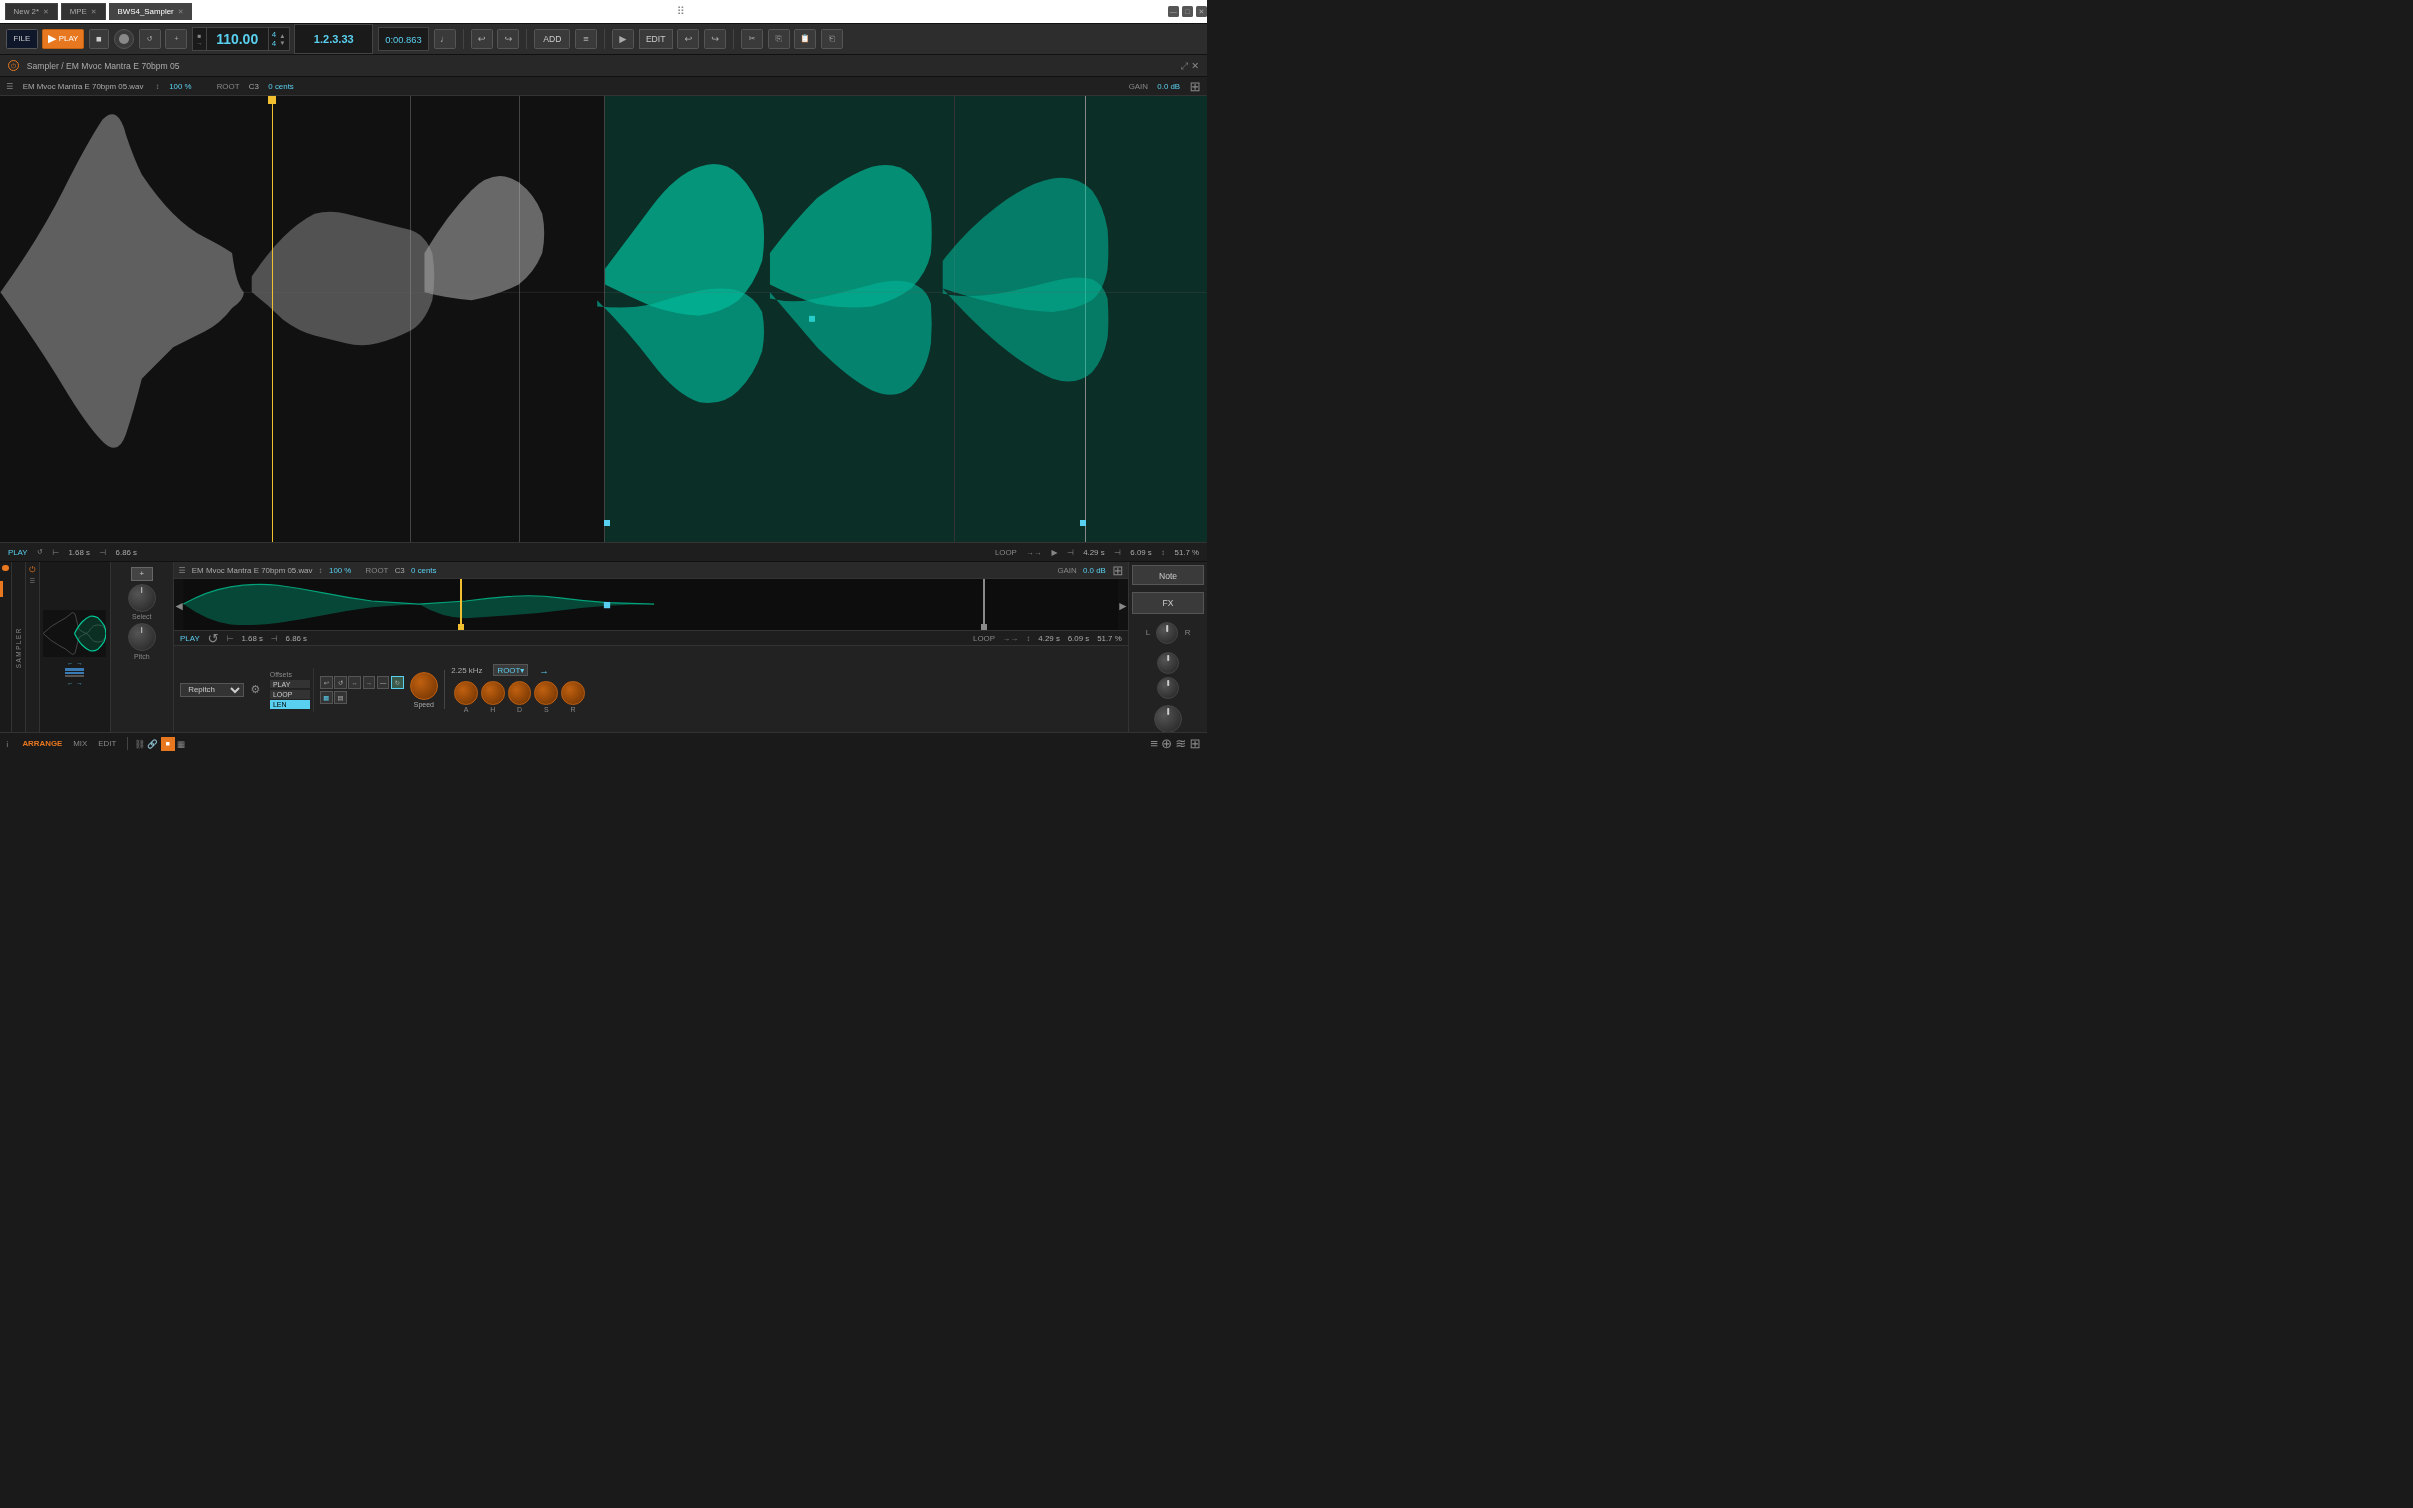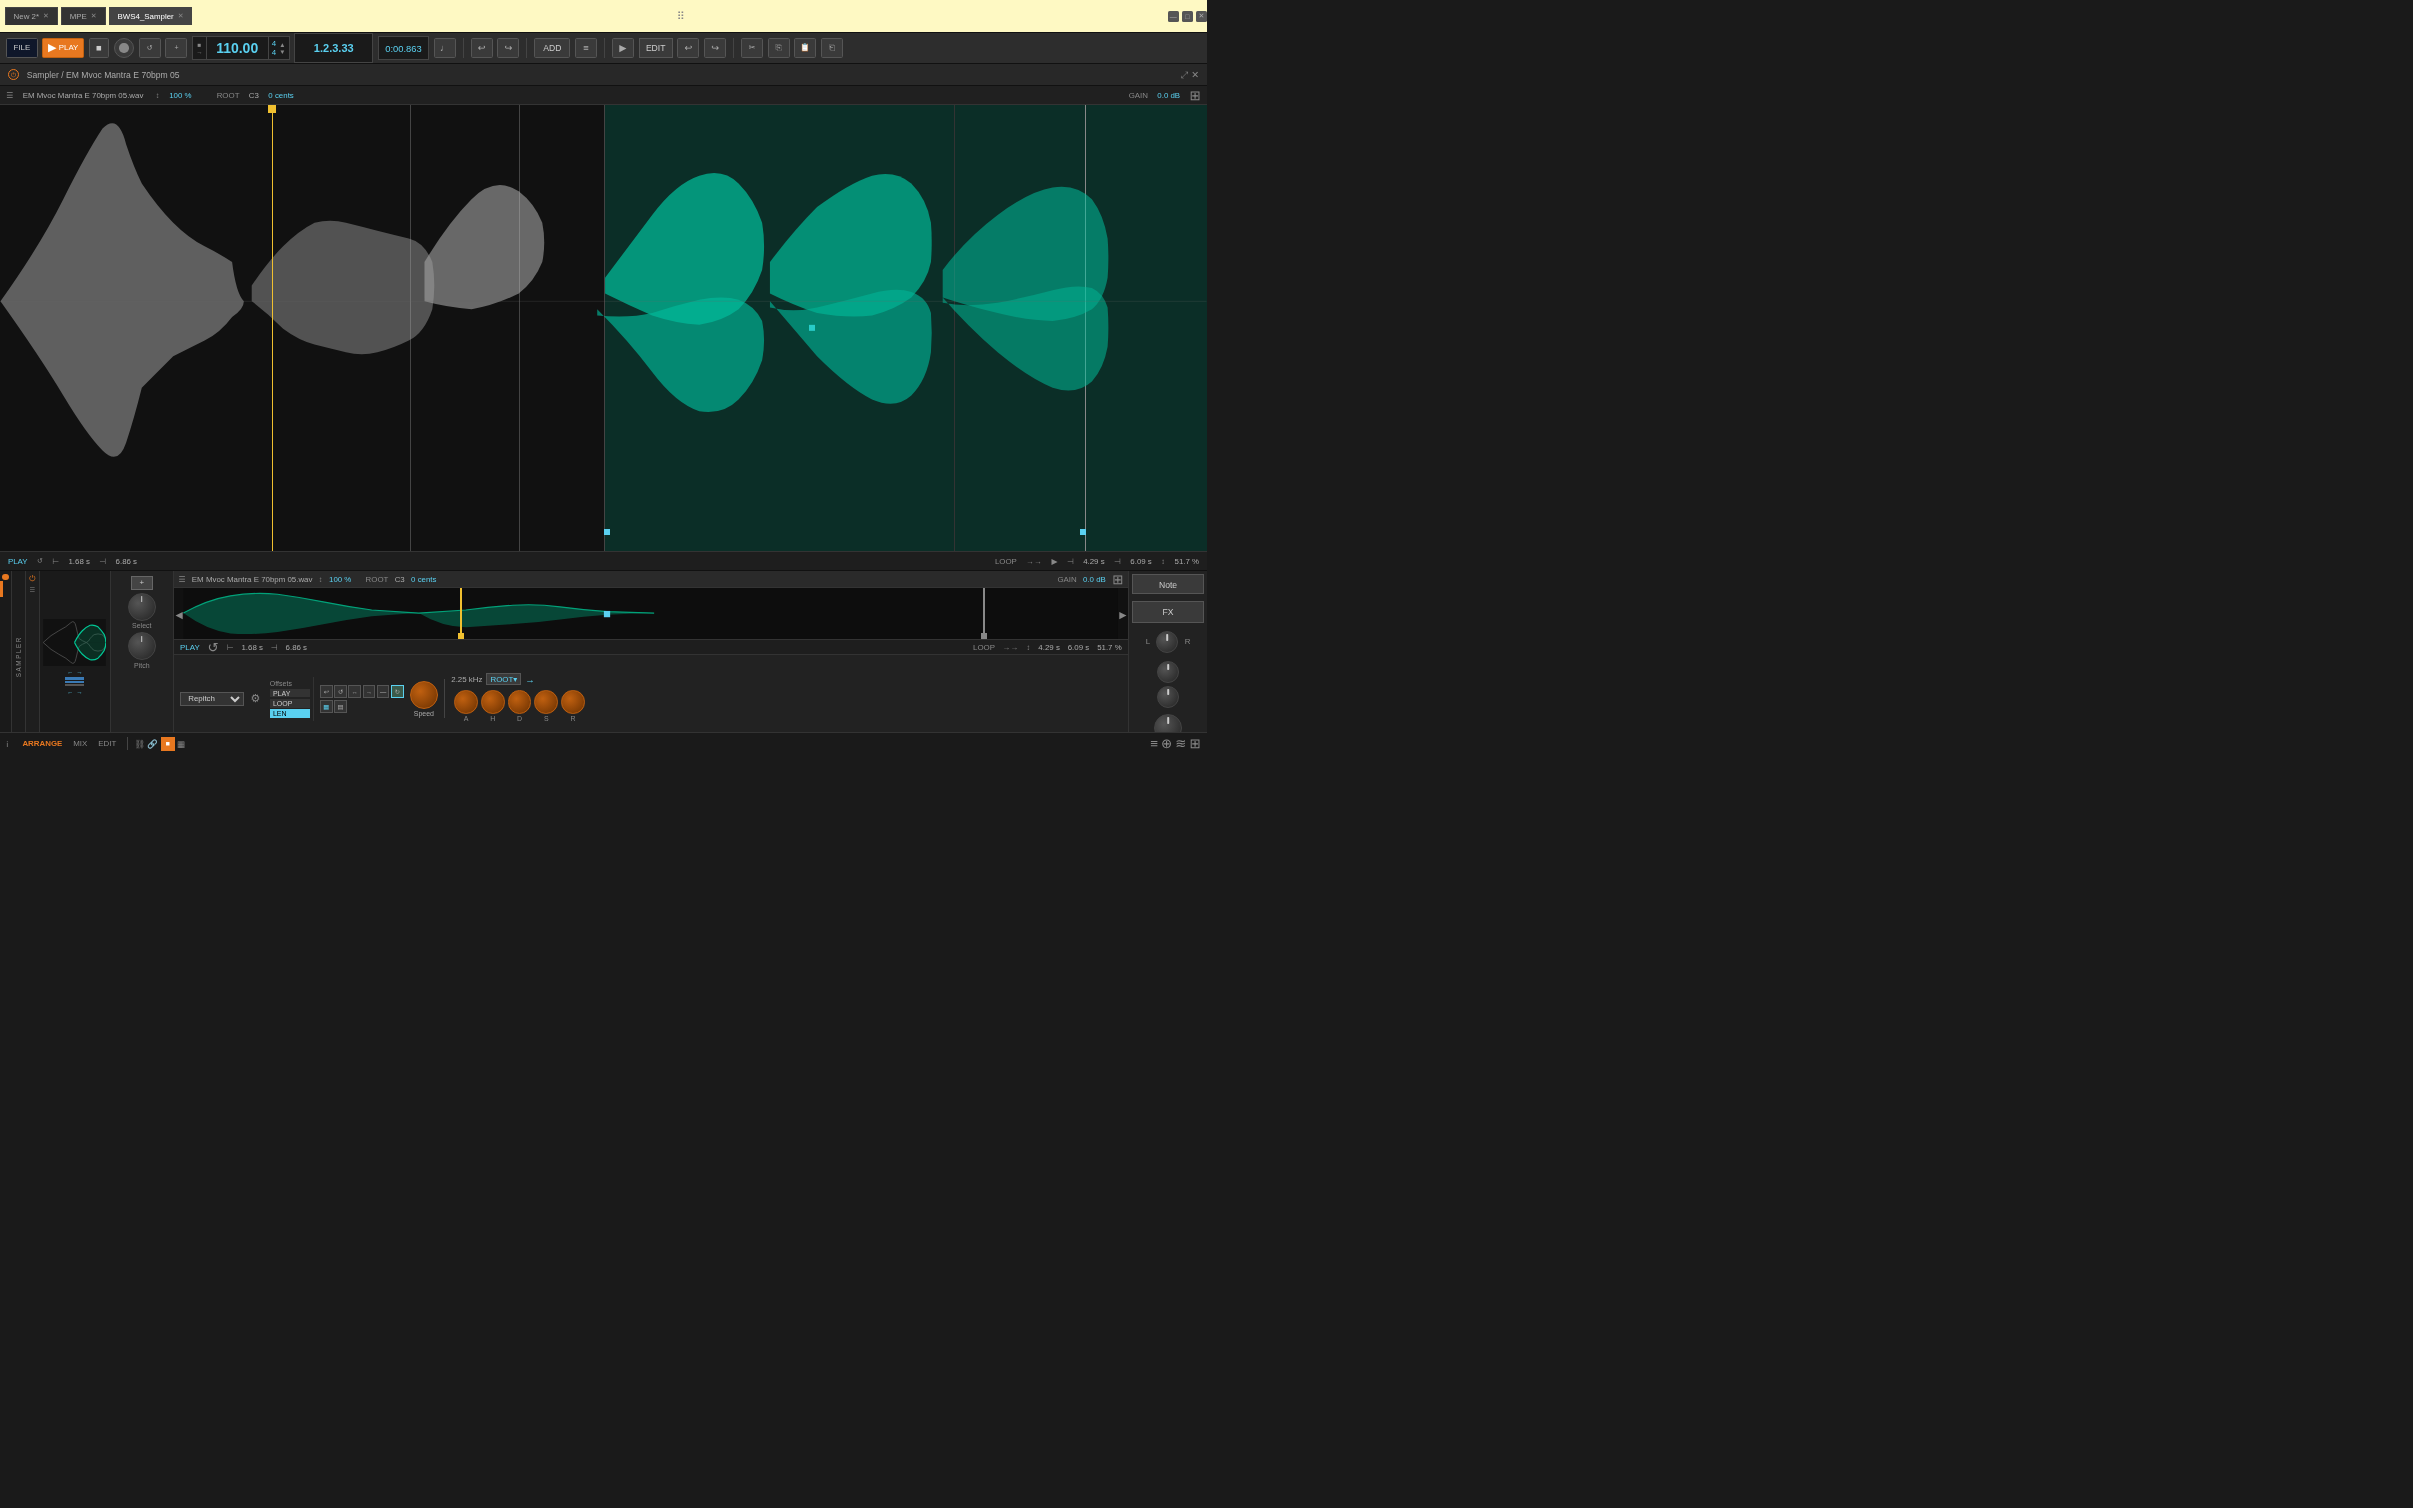--- a/index.html
+++ b/index.html
@@ -343,21 +343,21 @@
     .rec-circle {
       width: 9.4px;
       height: 9.4px;
       border-radius: 50%;
       background: #888;
     }
   </style>
 </head>
 <body>
 
-<div style="background:#fef9c3; height:33px; display:flex; align-items:center; border-bottom:0.8px solid #111;justify-content:flex-end;">
+<div style="background:#ffffff; height:24px; display:flex; align-items:center; border-bottom:0.8px solid #111;justify-content:flex-end;">
   <div style="display:flex; align-items:flex-end; padding-left:4.7px; gap:1.6px;">
     <div class="tab">
       <span>New 2*</span>
       <span class="tab-close">✕</span>
     </div>
     <div class="tab">
       <span>MPE</span>
       <span class="tab-close">✕</span>
     </div>
     <div class="tab active">
@@ -691,21 +691,21 @@
         </div>
 
         <div class="knob-container">
           <div class="small-knob orange" style="width:28px; height:28px;"></div>
           <span class="knob-label" style="color:#aaa;">Speed</span>
         </div>
 
         <div style="width:0.8px; height:39px; background:#444;"></div>
 
         <div style="display:flex; flex-direction:column; gap:1.6px;">
-          <div style="display:flex; align-items:center; gap:4px;">
+          <div style="display:flex; align-items:center; gap:11px;">
             <span style="color:#aaa; font-size:7.9px;">2.25 kHz</span>
             <button style="background:#3a3a3a; border:0.8px solid #555; color:#5ad0f0; font-size:7.9px; padding:0.8px 3.1px; cursor:pointer;">
               <span>ROOT</span>▾
             </button>
             <button style="background:none; border:none; color:#5ad0f0; font-size:9.4px; cursor:pointer;">→</button>
           </div>
 
           <div class="ahdsr-section">
             <div class="ahdsr-knob-group">
               <div class="small-knob orange" style="width:23.6px; height:23.6px;"></div>

